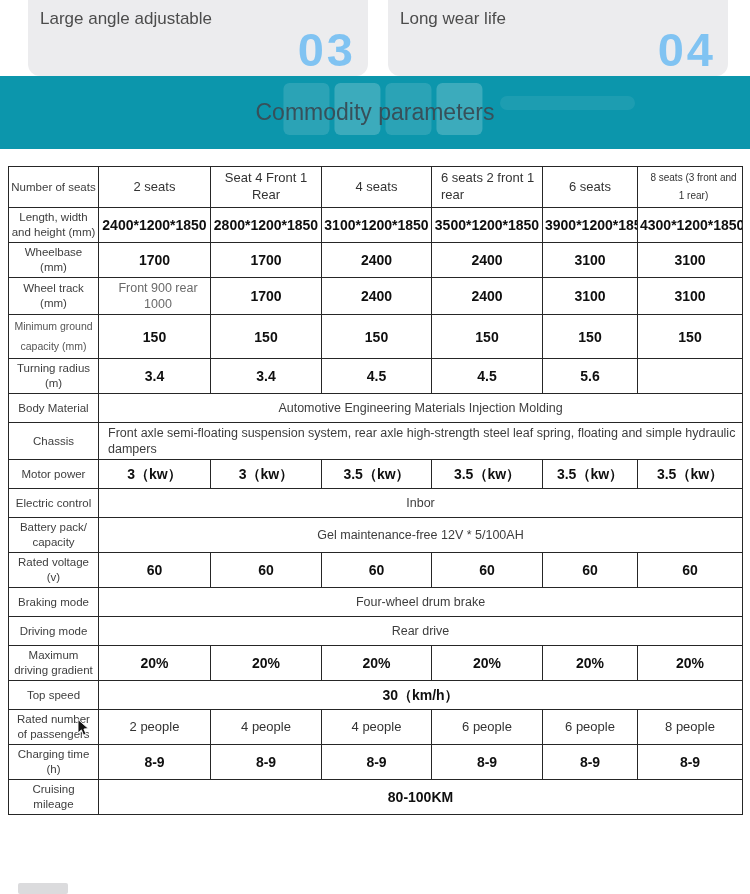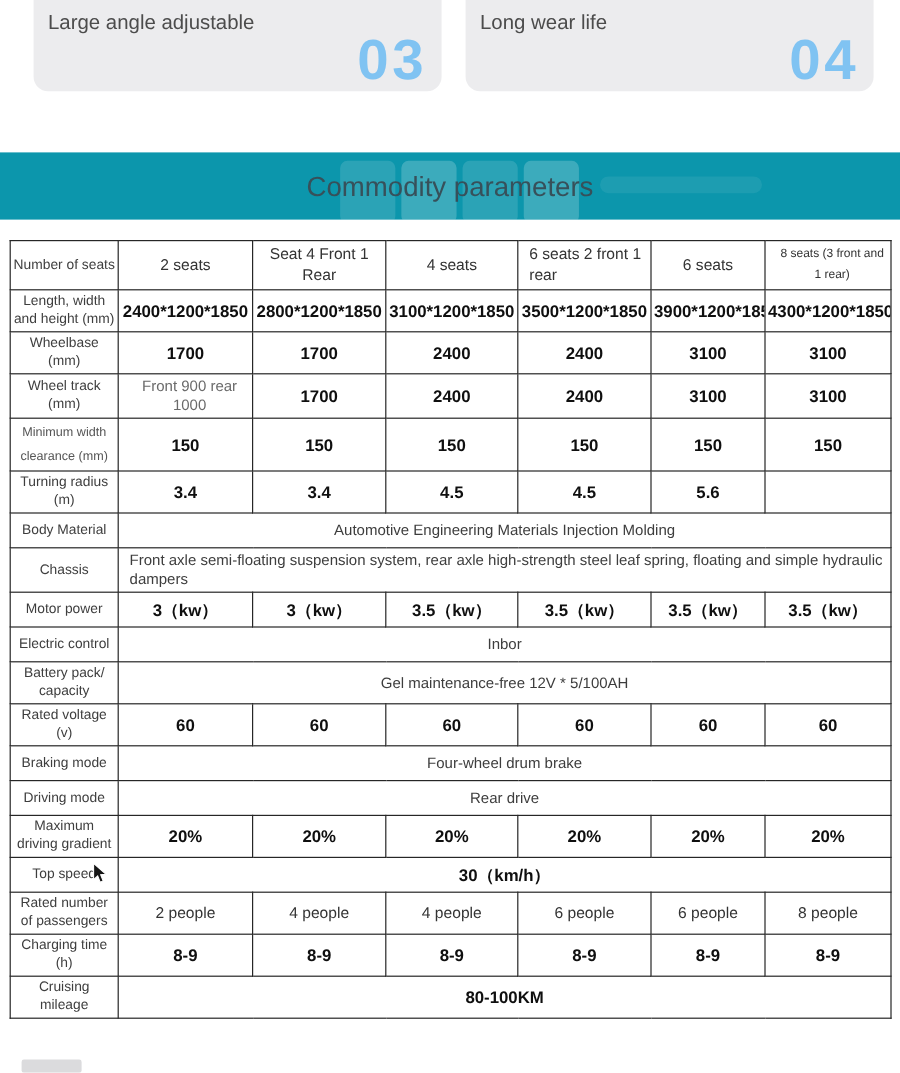--- a/index.html
+++ b/index.html
@@ -35,22 +35,21 @@
   }
   .card-number {
     position: absolute; right: 12px; bottom: 3px;
     font-size: 47px; font-weight: bold; line-height: 1;
     letter-spacing: 3px;
     color: #80c3f2;
   }
 
   
   .banner {
-    margin-top: 51px;
-    height: 56px;
+    height: 73px;
     background: #0c96ac;
     position: relative;
     display: flex; align-items: center; justify-content: center;
     overflow: hidden;
   }
   .banner-watermark {
     position: absolute; left: 50%; top: 7px;
     transform: translateX(-46%);
     display: flex; gap: 5px; height: 52px;
   }
@@ -176,21 +175,21 @@
         <tr>
           <td class="label">Wheel track (mm)</td>
           <td class="val muted" style="text-align: center; padding-left: 9px;">Front 900 rear 1000</td>
           <td class="val bold">1700</td>
           <td class="val bold">2400</td>
           <td class="val bold">2400</td>
           <td class="val bold">3100</td>
           <td class="val bold">3100</td>
         </tr>
         <tr>
-          <td class="label small">Minimum width clearance (mm)</td>
+          <td class="label small">Minimum ground capacity (mm)</td>
           <td class="val bold">150</td>
           <td class="val bold">150</td>
           <td class="val bold">150</td>
           <td class="val bold">150</td>
           <td class="val bold">150</td>
           <td class="val bold">150</td>
         </tr>
         <tr>
           <td class="label">Turning radius (m)</td>
           <td class="val bold">3.4</td>

